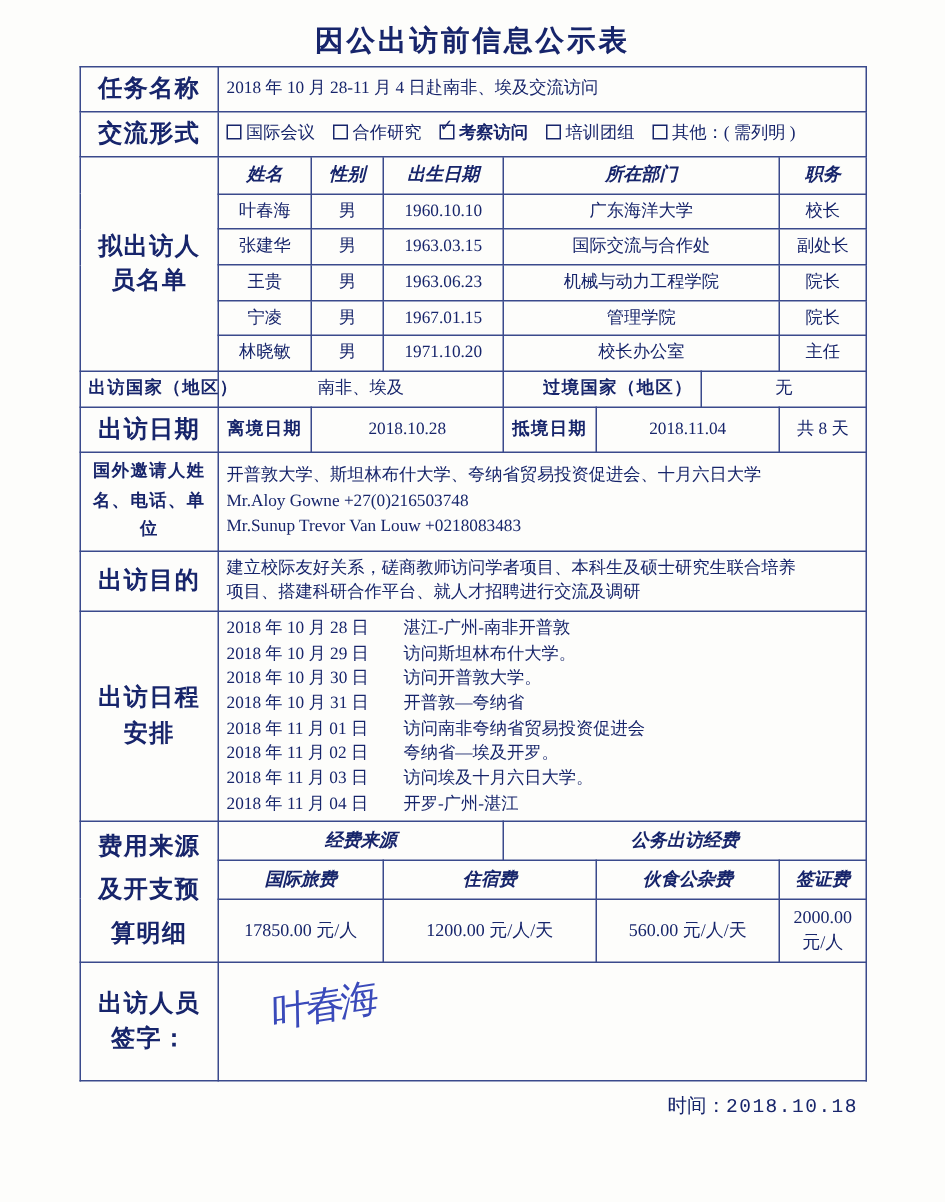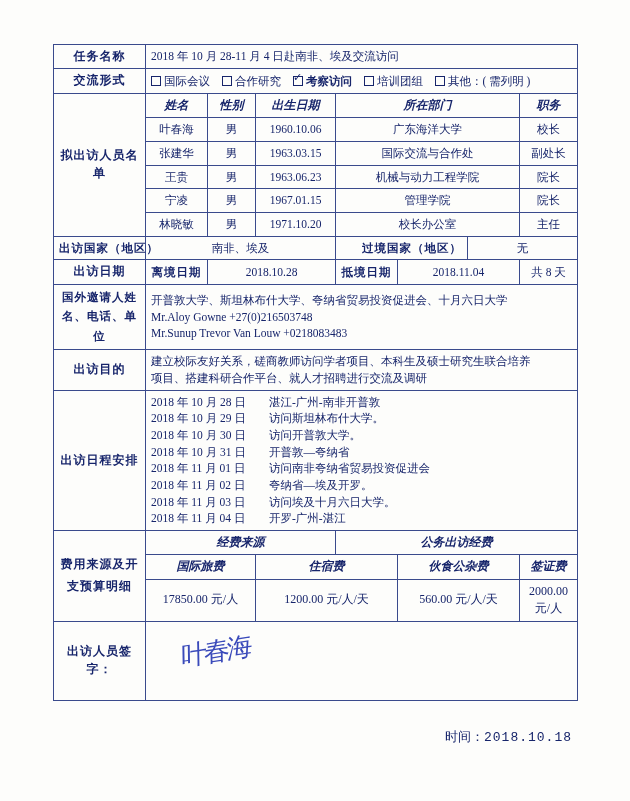--- a/index.html
+++ b/index.html
@@ -47,21 +47,21 @@
   table.form td {
     border: 1px solid #3a4a8c;
     padding: 3px 5px;
     vertical-align: middle;
     line-height: 1.45;
   }
   .lbl {
     text-align: center;
     font-weight: bold;
     letter-spacing: 1px;
-    font-size: 12px;
+    font-size: 16px;
   }
   .ctr { text-align: center; }
   .lft { text-align: left; }
   .nowrap { white-space: nowrap; text-align: right; }
   .sub-head {
     text-align: center;
     font-weight: bold;
     font-size: 12px;
     font-style: italic;
   }
@@ -115,20 +115,21 @@
     letter-spacing: 1px;
   }
   .money { text-align: center; font-size: 12px; }
   .tall { line-height: 1.6; }
 </style>
 </head>
 <body>
 
 <div class="page">
 
+  <div class="title">因公出访前信息公示表</div>
 
   <table class="form">
     <colgroup>
       <col style="width:92px">
       <col style="width:62px">
       <col style="width:48px">
       <col style="width:80px">
       <col style="width:62px">
       <col style="width:70px">
       <col style="width:52px">
@@ -153,21 +154,21 @@
       <td class="sub-head">姓名</td>
       <td class="sub-head">性别</td>
       <td class="sub-head">出生日期</td>
       <td class="sub-head" colspan="3">所在部门</td>
       <td class="sub-head">职务</td>
     </tr>
 
     <tr>
       <td class="ctr cell-txt">叶春海</td>
       <td class="ctr cell-txt">男</td>
-      <td class="ctr cell-txt">1960.10.06</td>
+      <td class="ctr cell-txt">1960.10.10</td>
       <td class="ctr cell-txt" colspan="3">广东海洋大学</td>
       <td class="ctr cell-txt">校长</td>
     </tr>
     <tr>
       <td class="ctr cell-txt">张建华</td>
       <td class="ctr cell-txt">男</td>
       <td class="ctr cell-txt">1963.03.15</td>
       <td class="ctr cell-txt" colspan="3">国际交流与合作处</td>
       <td class="ctr cell-txt">副处长</td>
     </tr>

